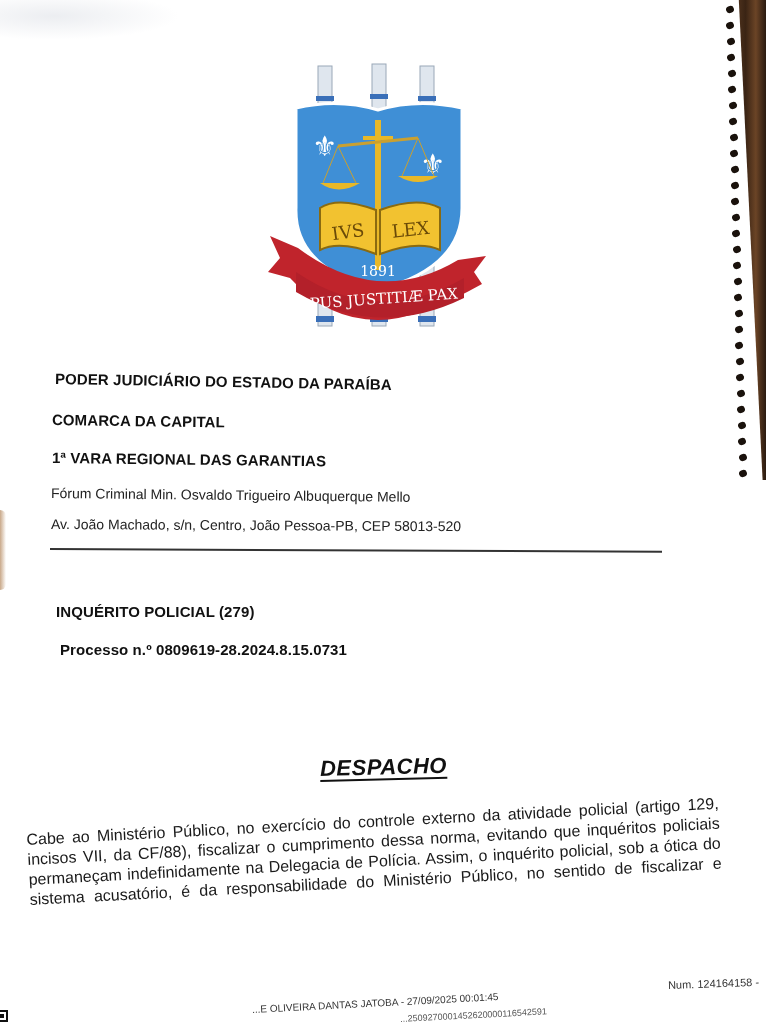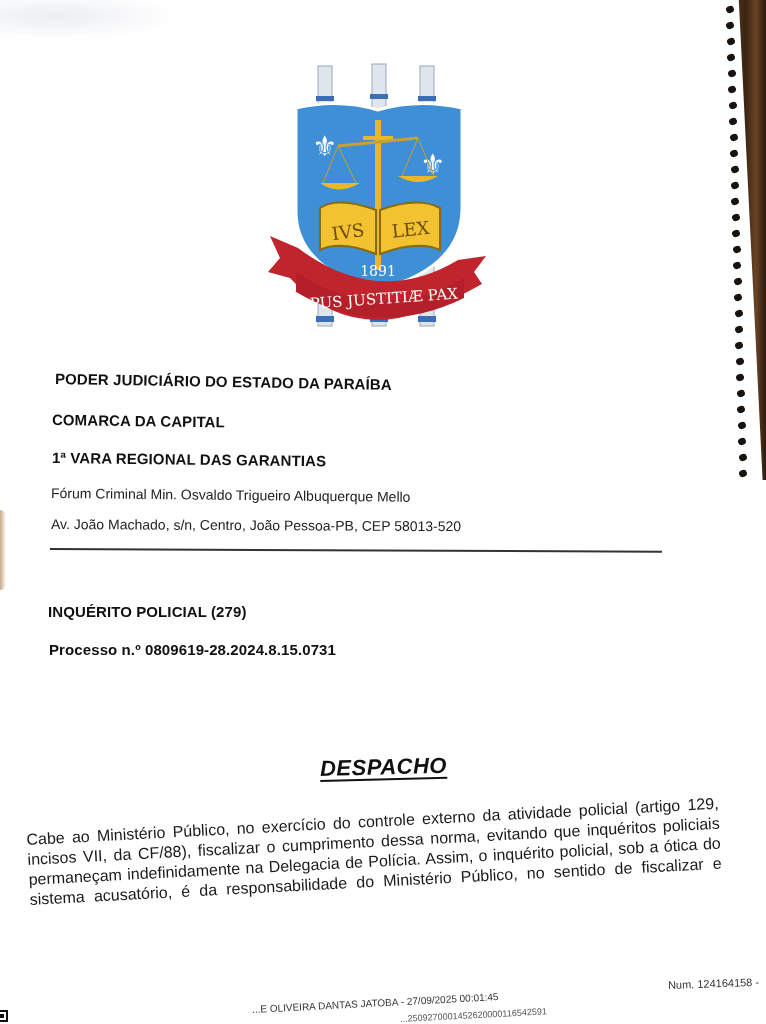--- a/index.html
+++ b/index.html
@@ -150,22 +150,22 @@
     <text x="110" y="246" font-size="15" font-family="DejaVu Serif, serif" fill="#ffffff" text-anchor="middle" transform="rotate(-4 110 246)">OPUS JUSTITIÆ PAX</text>
   </svg>
 
   <div class="header-line" style="left:55px; top:370px; transform:rotate(1deg);">PODER JUDICIÁRIO DO ESTADO DA PARAÍBA</div>
   <div class="header-line" style="left:52px; top:411px; transform:rotate(0.8deg);">COMARCA DA CAPITAL</div>
   <div class="header-line" style="left:52px; top:449px; transform:rotate(0.7deg);">1ª VARA REGIONAL DAS GARANTIAS</div>
   <div class="plain-line" style="left:51px; top:485px; transform:rotate(0.6deg);">Fórum Criminal Min. Osvaldo Trigueiro Albuquerque Mello</div>
   <div class="plain-line" style="left:51px; top:516px; transform:rotate(0.3deg);">Av. João Machado, s/n, Centro, João Pessoa-PB, CEP 58013-520</div>
   <div class="rule"></div>
 
-  <div class="header-line" style="left:48px; top:603px; font-size:15px;">INQUÉRITO POLICIAL (279)</div>
-  <div class="header-line" style="left:49px; top:641px; font-size:15px;">Processo n.º 0809619-28.2024.8.15.0731</div>
+  <div class="header-line" style="left:56px; top:603px; font-size:15px;">INQUÉRITO POLICIAL (279)</div>
+  <div class="header-line" style="left:60px; top:641px; font-size:15px;">Processo n.º 0809619-28.2024.8.15.0731</div>
 
   <div class="despacho">DESPACHO</div>
 
   <div class="body-text">
     <span class="line">Cabe ao Ministério Público, no exercício do controle externo da atividade policial (artigo 129,</span>
     <span class="line">incisos VII, da CF/88), fiscalizar o cumprimento dessa norma, evitando que inquéritos policiais</span>
     <span class="line">permaneçam indefinidamente na Delegacia de Polícia. Assim, o inquérito policial, sob a ótica do</span>
     <span class="line">sistema acusatório, é da responsabilidade do Ministério Público, no sentido de fiscalizar e</span>
   </div>
 

